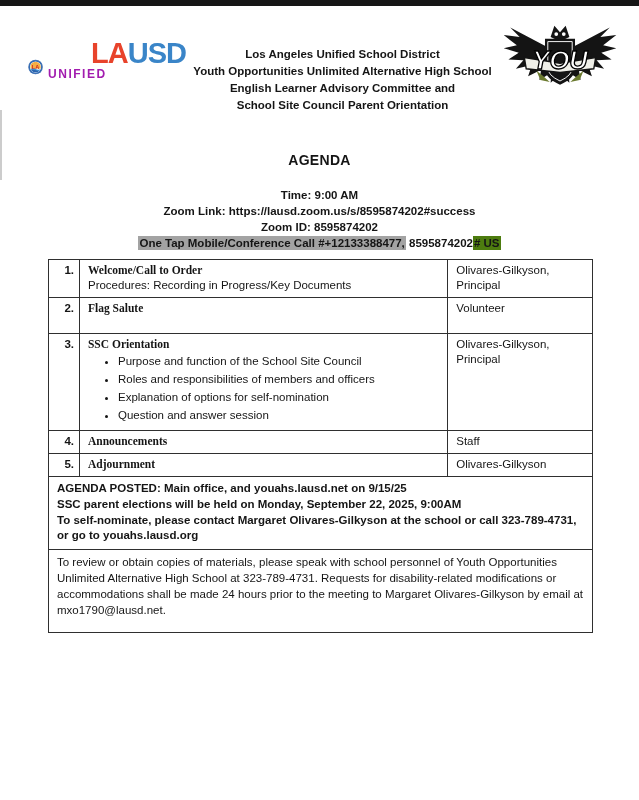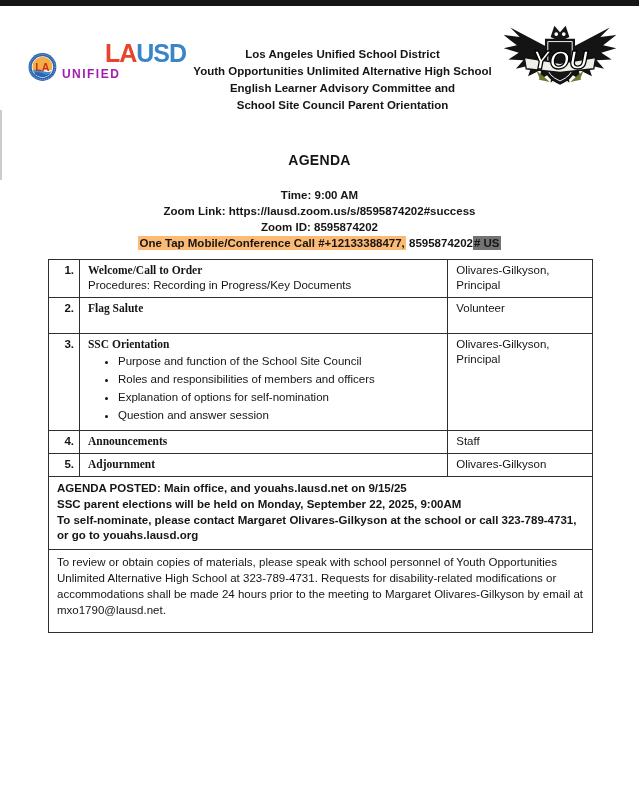--- a/index.html
+++ b/index.html
@@ -20,21 +20,21 @@
     background:#9a9a9a; opacity:.5;
   }
 
   
   .header {
     display:flex; align-items:flex-start; justify-content:space-between;
     padding:18px 18px 0 28px;
   }
   .lausd-logo { display:flex; align-items:flex-start; margin-top:22px; width:158px; }
   .lausd-wordmark { margin-left:3px; }
-  .lausd-word { font-weight:900; font-size:25px; line-height:26px; letter-spacing:-1px;margin-left:45px; }
+  .lausd-word { font-weight:900; font-size:29px; line-height:26px; letter-spacing:-1px;margin-left:45px; }
   .lausd-la { color:#e8432b; }
   .lausd-usd { color:#3a85c8; }
   .lausd-unified {
     font-weight:800; font-size:12px; letter-spacing:1.5px;
     color:#a21caf; margin:1px 0 0 2px;
   }
   .org-block {
     flex:1; text-align:center; margin-top:28px;
     font-weight:700; font-size:11.5px; line-height:17px;
   }
@@ -140,21 +140,21 @@
 
 <div class="agenda-title">AGENDA</div>
 
 <div class="info-block">
   <div>Time: 9:00 AM</div>
   <div>Zoom Link: https://lausd.zoom.us/s/8595874202#success</div>
   <div>Zoom ID: 8595874202</div>
 </div>
 
 <div class="one-tap">
-  <span class="hl" style="background: #fdba74;">One Tap Mobile/Conference Call #+12133388477,</span><span> 8595874202</span><span class="hl" style="background: #737373;"># US</span>
+  <span class="hl" style="background: #a3a3a3;">One Tap Mobile/Conference Call #+12133388477,</span><span> 8595874202</span><span class="hl" style="background: #4d7c0f;"># US</span>
 </div>
 
 <table class="agenda-table">
 
   <tbody>
       <tr>
     <td class="cell-num">1.</td>
     <td class="cell-main">
       <div class="row-title">Welcome/Call to Order</div>
       <div class="row-sub">Procedures: Recording in Progress/Key Documents</div>

